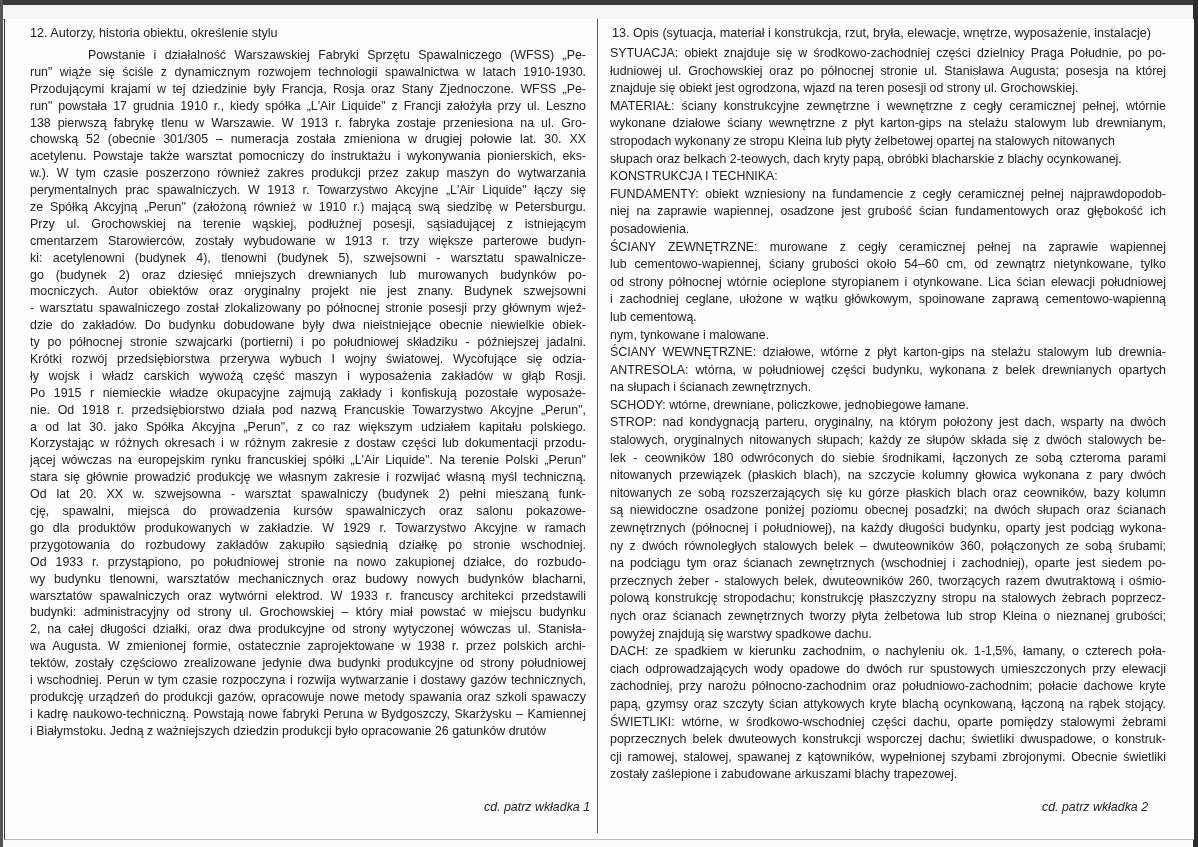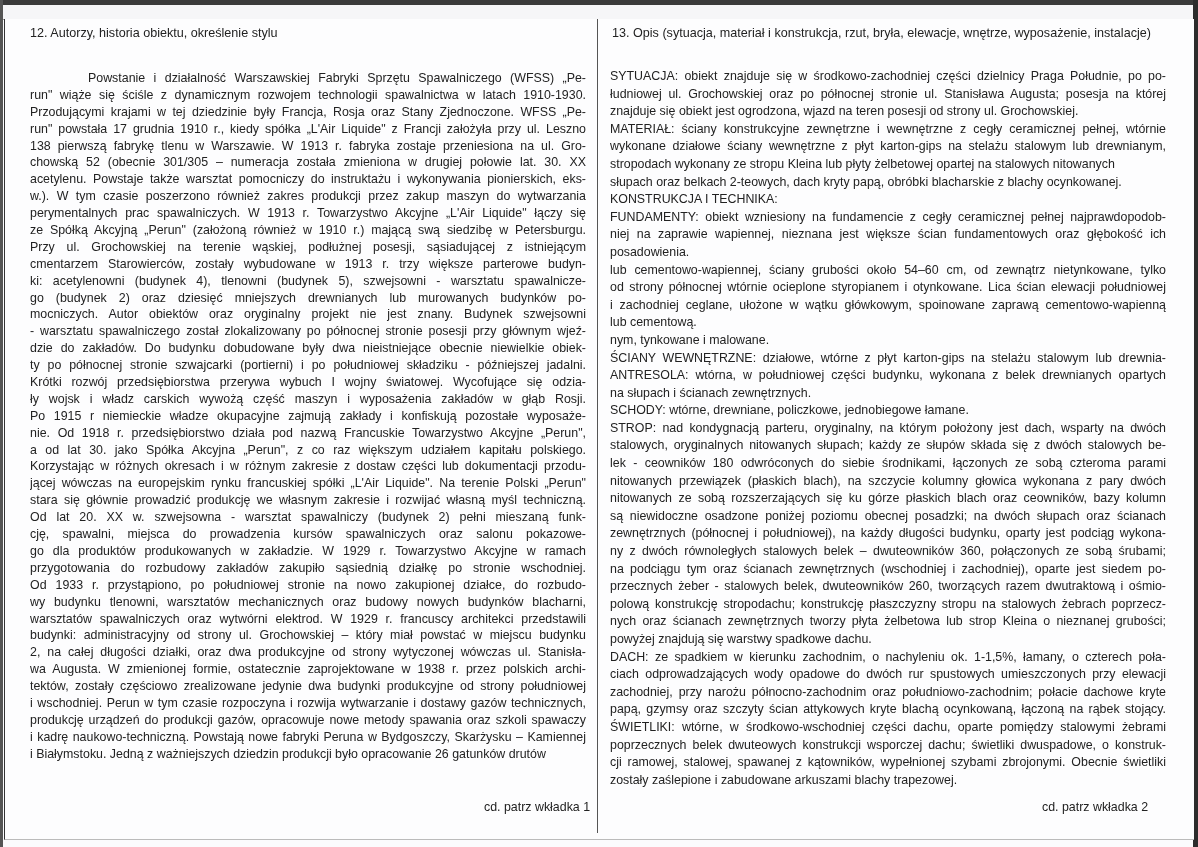--- a/index.html
+++ b/index.html
@@ -37,40 +37,40 @@
     position: absolute; left: 597px; top: 19px; width: 1px; height: 814px;
     background: #555;
   }
   .col {
     position: absolute; top: 19px;
   }
   .col.left { left: 30px; width: 556px; }
   .col.right { left: 610px; width: 556px; }
   .heading {
     font-size: 12.6px; line-height: 16px;
-    margin-top: 6px; margin-bottom: 29px;
+    margin-top: 6px; margin-bottom: 6px;
     white-space: nowrap;
   }
   .col.right .heading { margin-left: 2px; }
   .lines { font-size: 12.4px; }
   .line {
     display: block;
     height: 16.9px; line-height: 16.9px;
     white-space: nowrap;
     text-align: justify;
     text-align-last: justify;
     overflow: hidden;
   }
   .line.last { text-align-last: left; }
   .line.indent { padding-left: 58px; }
   .col.right .lines { margin-top: -2px; }
   .col.right .line { height: 17.6px; line-height: 17.6px; }
   .footer {
     position: absolute; top: 800px;
-    font-size: 12.4px;
+    font-style: italic; font-size: 12.4px;
     white-space: nowrap;
   }
   .footer.left { left: 484px; }
   .footer.right { left: 1042px; }
 </style>
 </head>
 <body>
 
 <div class="top-band"></div>
 <div class="top-strip"></div>
@@ -108,21 +108,21 @@
       <span class="line">a od lat 30. jako Spółka Akcyjna „Perun", z co raz większym udziałem kapitału polskiego.</span>
       <span class="line">Korzystając w różnych okresach i w różnym zakresie z dostaw części lub dokumentacji przodu-</span>
       <span class="line">jącej wówczas na europejskim rynku francuskiej spółki „L'Air Liquide". Na terenie Polski „Perun"</span>
       <span class="line">stara się głównie prowadzić produkcję we własnym zakresie i rozwijać własną myśl techniczną.</span>
       <span class="line">Od lat 20. XX w. szwejsowna - warsztat spawalniczy (budynek 2) pełni mieszaną funk-</span>
       <span class="line">cję, spawalni, miejsca do prowadzenia kursów spawalniczych oraz salonu pokazowe-</span>
       <span class="line">go dla produktów produkowanych w zakładzie. W 1929 r. Towarzystwo Akcyjne w ramach</span>
       <span class="line">przygotowania do rozbudowy zakładów zakupiło sąsiednią działkę po stronie wschodniej.</span>
       <span class="line">Od 1933 r. przystąpiono, po południowej stronie na nowo zakupionej działce, do rozbudo-</span>
       <span class="line">wy budynku tlenowni, warsztatów mechanicznych oraz budowy nowych budynków blacharni,</span>
-      <span class="line">warsztatów spawalniczych oraz wytwórni elektrod. W 1929 r. francuscy architekci przedstawili</span>
+      <span class="line">warsztatów spawalniczych oraz wytwórni elektrod. W 1933 r. francuscy architekci przedstawili</span>
       <span class="line">budynki: administracyjny od strony ul. Grochowskiej – który miał powstać w miejscu budynku</span>
       <span class="line">2, na całej długości działki, oraz dwa produkcyjne od strony wytyczonej wówczas ul. Stanisła-</span>
       <span class="line">wa Augusta. W zmienionej formie, ostatecznie zaprojektowane w 1938 r. przez polskich archi-</span>
       <span class="line">tektów, zostały częściowo zrealizowane jedynie dwa budynki produkcyjne od strony południowej</span>
       <span class="line">i wschodniej. Perun w tym czasie rozpoczyna i rozwija wytwarzanie i dostawy gazów technicznych,</span>
       <span class="line">produkcję urządzeń do produkcji gazów, opracowuje nowe metody spawania oraz szkoli spawaczy</span>
       <span class="line">i kadrę naukowo-techniczną. Powstają nowe fabryki Peruna w Bydgoszczy, Skarżysku – Kamiennej</span>
       <span class="line last">i Białymstoku. Jedną z ważniejszych dziedzin produkcji było opracowanie 26 gatunków drutów</span>
     </div>
 </section>
@@ -132,22 +132,23 @@
   <div class="lines" id="right-lines">
       <span class="line">SYTUACJA: obiekt znajduje się w środkowo-zachodniej części dzielnicy Praga Południe, po po-</span>
       <span class="line">łudniowej ul. Grochowskiej oraz po północnej stronie ul. Stanisława Augusta; posesja na której</span>
       <span class="line last">znajduje się obiekt jest ogrodzona, wjazd na teren posesji od strony ul. Grochowskiej.</span>
       <span class="line">MATERIAŁ: ściany konstrukcyjne zewnętrzne i wewnętrzne z cegły ceramicznej pełnej, wtórnie</span>
       <span class="line">wykonane działowe ściany wewnętrzne z płyt karton-gips na stelażu stalowym lub drewnianym,</span>
       <span class="line last">stropodach wykonany ze stropu Kleina lub płyty żelbetowej opartej na stalowych nitowanych</span>
       <span class="line last">słupach oraz belkach 2-teowych, dach kryty papą, obróbki blacharskie z blachy ocynkowanej.</span>
       <span class="line last">KONSTRUKCJA I TECHNIKA:</span>
       <span class="line">FUNDAMENTY: obiekt wzniesiony na fundamencie z cegły ceramicznej pełnej najprawdopodob-</span>
-      <span class="line">niej na zaprawie wapiennej, nieznana jest większe ścian fundamentowych oraz głębokość ich</span>
+      <span class="line">niej na zaprawie wapiennej, osadzone jest grubość ścian fundamentowych oraz głębokość ich</span>
       <span class="line last">posadowienia.</span>
+      <span class="line">ŚCIANY ZEWNĘTRZNE: murowane z cegły ceramicznej pełnej na zaprawie wapiennej</span>
       <span class="line">lub cementowo-wapiennej, ściany grubości około 54–60 cm, od zewnątrz nietynkowane, tylko</span>
       <span class="line">od strony północnej wtórnie ocieplone styropianem i otynkowane. Lica ścian elewacji południowej</span>
       <span class="line">i zachodniej ceglane, ułożone w wątku główkowym, spoinowane zaprawą cementowo-wapienną</span>
       <span class="line last">lub cementową.</span>
       <span class="line last">nym, tynkowane i malowane.</span>
       <span class="line">ŚCIANY WEWNĘTRZNE: działowe, wtórne z płyt karton-gips na stelażu stalowym lub drewnia-</span>
       <span class="line">ANTRESOLA: wtórna, w południowej części budynku, wykonana z belek drewnianych opartych</span>
       <span class="line last">na słupach i ścianach zewnętrznych.</span>
       <span class="line last">SCHODY: wtórne, drewniane, policzkowe, jednobiegowe łamane.</span>
       <span class="line">STROP: nad kondygnacją parteru, oryginalny, na którym położony jest dach, wsparty na dwóch</span>

